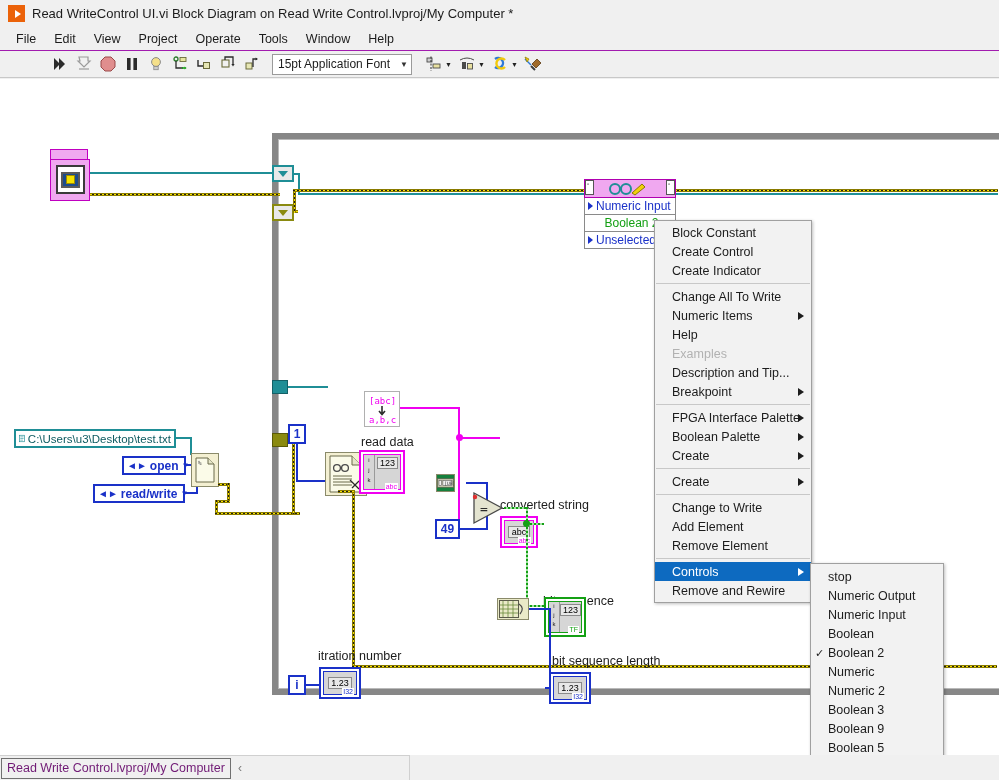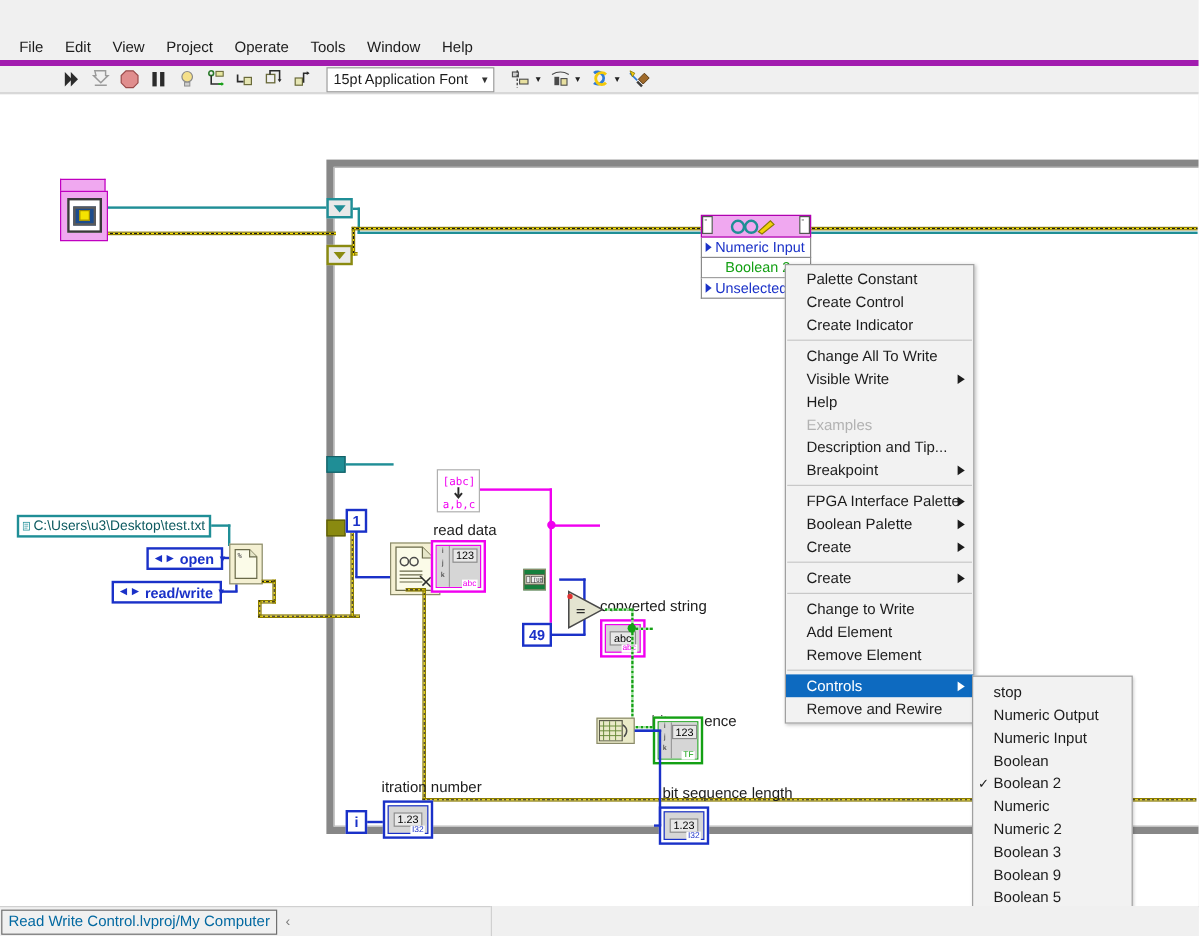--- a/index.html
+++ b/index.html
@@ -48,21 +48,21 @@
   }
   .menubar .mi {
     font-size: 12.5px; color: #1c1c1c;
     padding: 2px 9px; cursor: default; white-space: nowrap;
   }
 
   
   .toolbar {
     position: absolute; top: 50px; left: 0; width: 999px; height: 28px;
     background: #f0f0f0;
-    border-top: 5px solid #a21caf;
+    border-top: 1px solid #a21caf;
     border-bottom: 1px solid #c8c8c8;
     display: flex; align-items: center;
     padding-left: 48px; gap: 0px;
   }
   .tb-btn {
     width: 24px; height: 24px; display: flex; align-items: center; justify-content: center;
     cursor: default; position: relative;
   }
   .font-combo {
     width: 140px; height: 21px; background: #ffffff;
@@ -276,33 +276,37 @@
   
   .statusbar {
     position: absolute; bottom: 0; left: 0; width: 999px; height: 25px;
     background: #f0f0f0;
     border-top: 1px solid #d0d0d0;
     display: flex; align-items: center;
   }
   .status-chip {
     height: 21px; border: 1px solid #707070; background: #f0f0f0;
     display: flex; align-items: center; padding: 0 5px;
-    font-size: 12.5px; color: #0369a1; margin-left: 1px;
+    font-size: 12.5px; color: #701a75; margin-left: 1px;
   }
   .status-chevron { font-size: 12px; color: #7a7a7a; margin-left: 7px; }
   .status-scroll {
     position:absolute; left: 409px; bottom: 0; width: 590px; height: 25px;
     background: #f0f0f0; border-left: 1px solid #d0d0d0;
   }
 </style>
 </head>
 <body>
 
 <div id="app">
 
+  <div class="titlebar">
+    <div class="app-icon"></div>
+    <div class="title-text">Read WriteControl UI.vi Block Diagram on Read Write Control.lvproj/My Computer *</div>
+  </div>
 
   <div class="menubar">
     <div class="mi">File</div>
     <div class="mi">Edit</div>
     <div class="mi">View</div>
     <div class="mi">Project</div>
     <div class="mi">Operate</div>
     <div class="mi">Tools</div>
     <div class="mi">Window</div>
     <div class="mi">Help</div>
@@ -642,36 +646,36 @@
     <div class="ind" style="left:319px; top:588px; width:42px; height:32px; border:2px solid #1a31c8; padding:2px; background:#ffffff;">
       <div style="position:relative;width:100%;height:100%;border:1px solid #1a31c8;background:#d6d6d6;display:flex;align-items:center;justify-content:center;">
         <span style="background:#e8e8e8;border:1px solid #8a8a8a;font-size:9px;padding:0 2px;">1.23</span>
         <span class="ind-tag" style="color:#1a31c8;">I32</span>
       </div>
     </div>
 
     <div class="ctxmenu" style="left:654px; top:141px; width:158px;">
 
       <div class="ctx-item">
-        <span>Palette Constant</span>
+        <span>Block Constant</span>
       </div>
       <div class="ctx-item">
         <span>Create Control</span>
       </div>
       <div class="ctx-item">
         <span>Create Indicator</span>
       </div>
 
       <div class="ctx-sep"></div>
 
       <div class="ctx-item">
         <span>Change All To Write</span>
       </div>
       <div class="ctx-item">
-        <span>Visible Write</span>
+        <span>Numeric Items</span>
         <span class="sub-arrow"></span>
       </div>
       <div class="ctx-item">
         <span>Help</span>
       </div>
       <div class="ctx-item disabled">
         <span>Examples</span>
       </div>
       <div class="ctx-item">
         <span>Description and Tip...</span>

